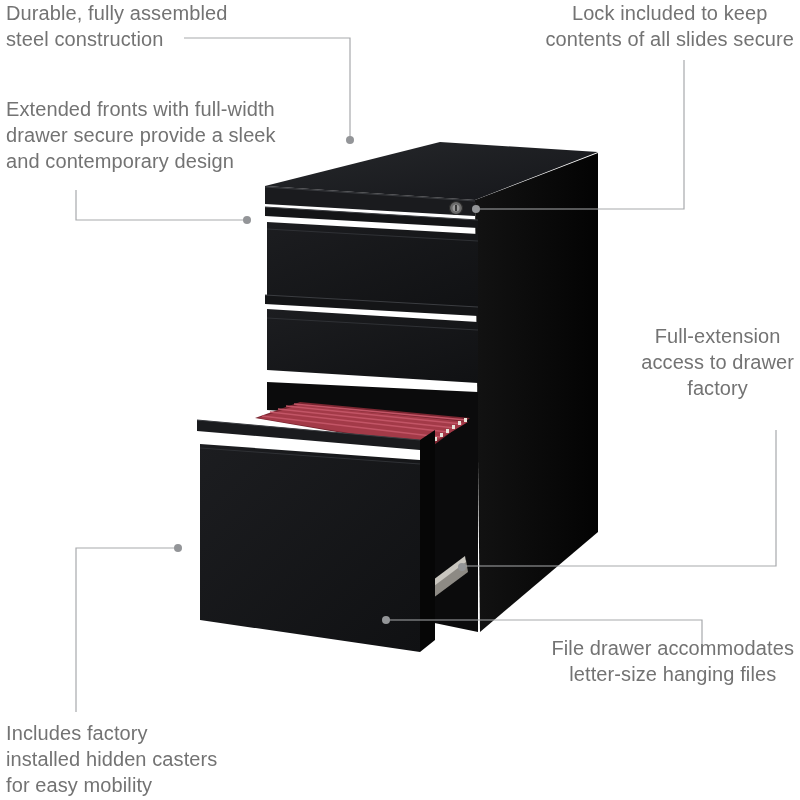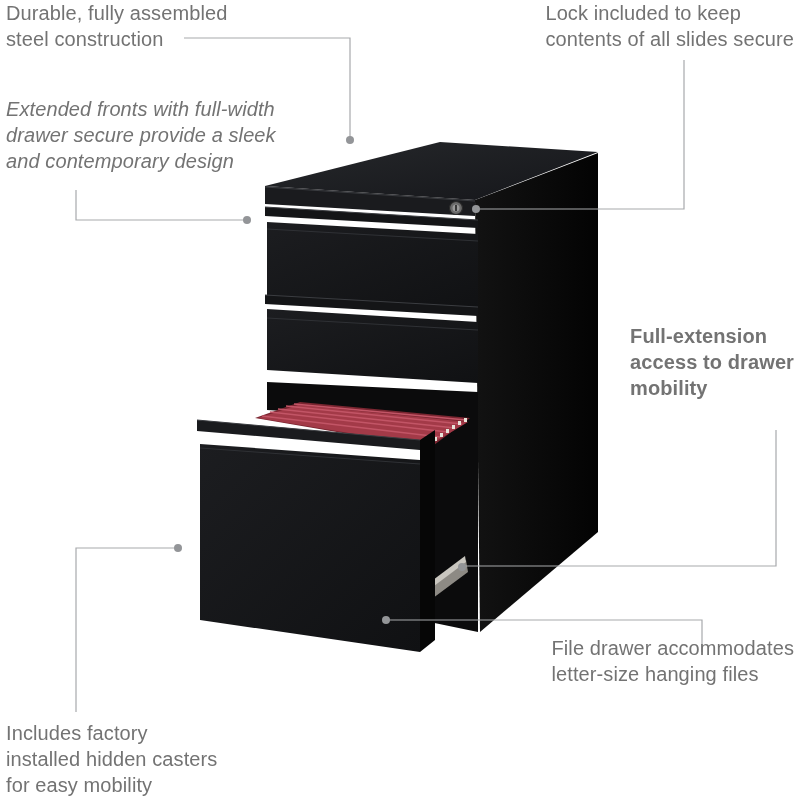--- a/index.html
+++ b/index.html
@@ -1,19 +1,19 @@
 <!DOCTYPE html>
 <html><head>
 <meta charset="utf-8">
 <style>
   html, body { margin: 0; padding: 0; background: #ffffff; }
   body { width: 800px; height: 800px; position: relative; overflow: hidden; font-family: "Liberation Sans", "DejaVu Sans", sans-serif; }
   .callout { position: absolute; color: #737373; font-size: 20px; line-height: 26px; letter-spacing: 0.1px; white-space: nowrap; }
   .callout .line { display: block; }
-  .right { text-align: left; margin-left: 24px; }
+  .right { text-align: center; margin-left: 24px; }
   svg.art { position: absolute; left: 0; top: 0; }
 </style>
 </head>
 <body>
 
 <svg class="art" width="800" height="800" viewBox="0 0 800 800" xmlns="http://www.w3.org/2000/svg">
   <defs>
     <linearGradient id="sideGrad" x1="0" y1="0" x2="1" y2="0">
       <stop offset="0" stop-color="#121212"></stop>
       <stop offset="1" stop-color="#030303"></stop>
@@ -111,35 +111,35 @@
     <circle cx="386" cy="620" r="4"></circle>
     <circle cx="178" cy="548" r="4"></circle>
   </g>
 </svg>
 
 <div class="callout" style="left:6px; top:0px;">
   <span class="line">Durable, fully assembled</span>
   <span class="line">steel construction</span>
 </div>
 
-<div class="callout" style="left:6px; top:96px;font-style:italic;">
+<div class="callout" style="left:6px; top:96px;">
   <span class="line">Extended fronts with full-width</span>
   <span class="line">drawer secure provide a sleek</span>
   <span class="line">and contemporary design</span>
 </div>
 
 <div class="callout right" style="right:6px; top:0px;">
   <span class="line">Lock included to keep</span>
   <span class="line">contents of all slides secure</span>
 </div>
 
-<div class="callout right" style="right:6px; top:323px;font-weight:bold;">
+<div class="callout right" style="right:6px; top:323px;">
   <span class="line">Full-extension</span>
   <span class="line">access to drawer</span>
-  <span class="line">mobility</span>
+  <span class="line">factory</span>
 </div>
 
 <div class="callout right" style="right:6px; top:635px;">
   <span class="line">File drawer accommodates</span>
   <span class="line">letter-size hanging files</span>
 </div>
 
 <div class="callout" style="left:6px; top:720px;">
   <span class="line">Includes factory</span>
   <span class="line">installed hidden casters</span>

